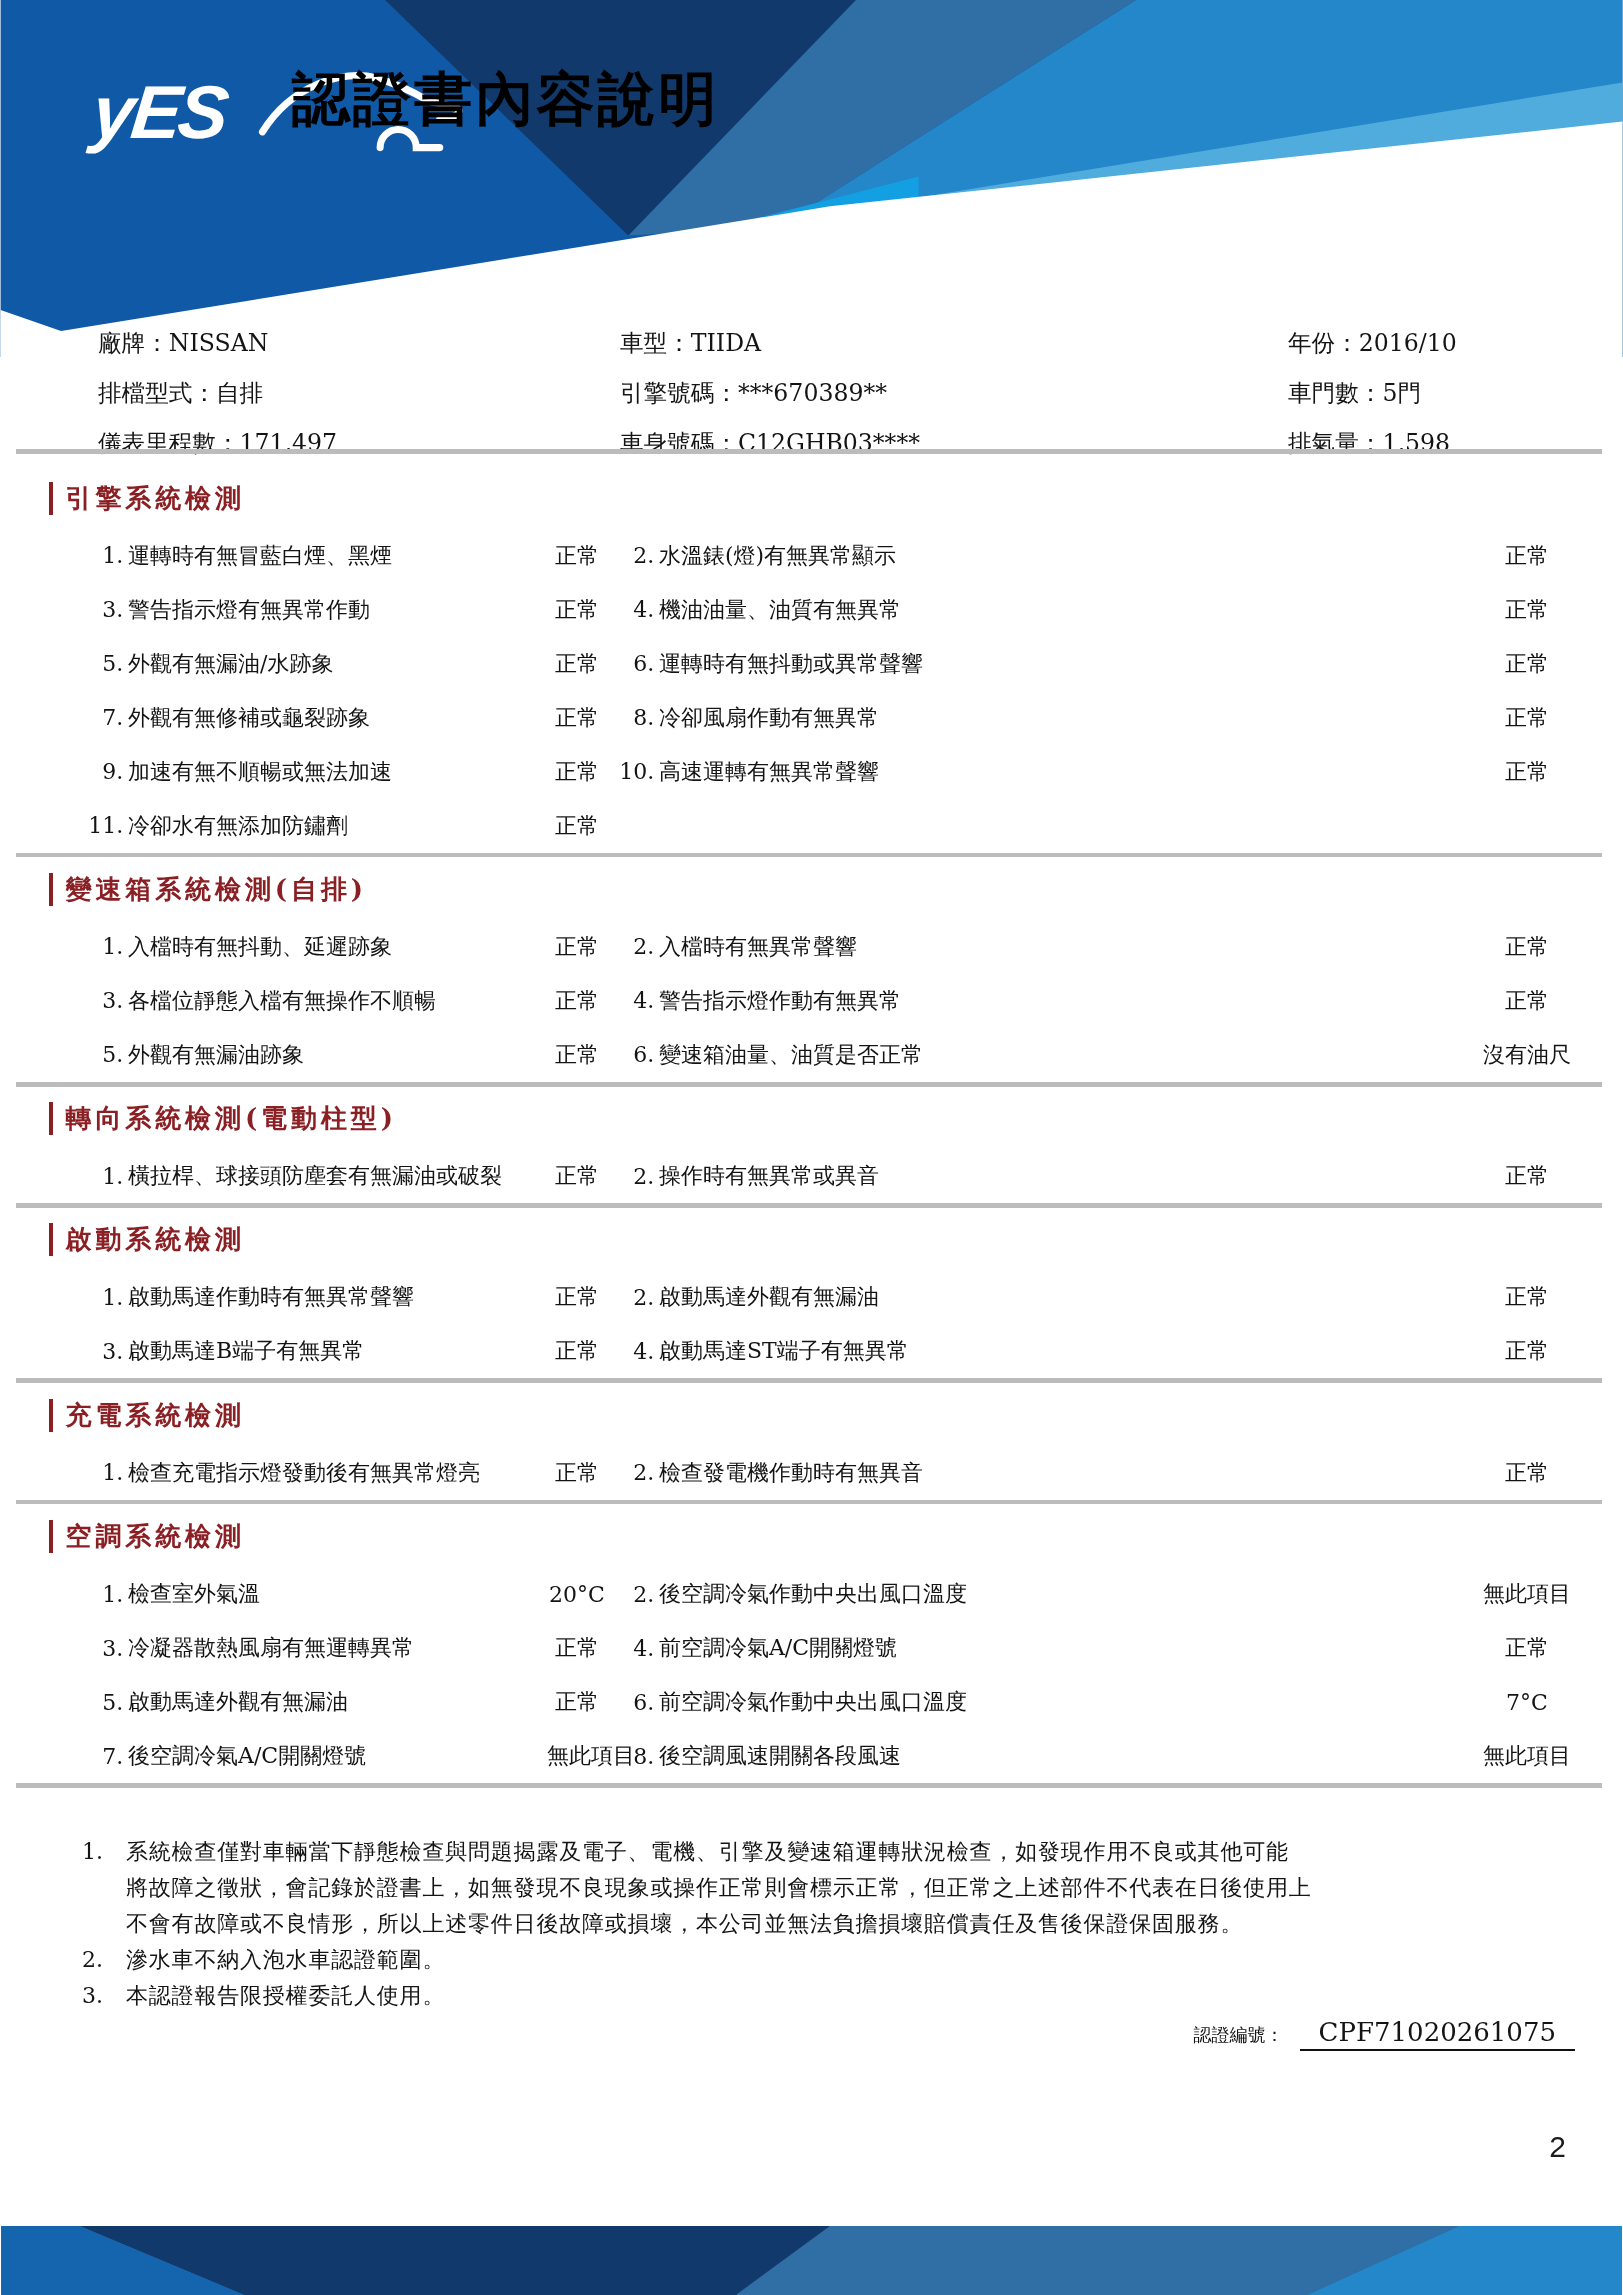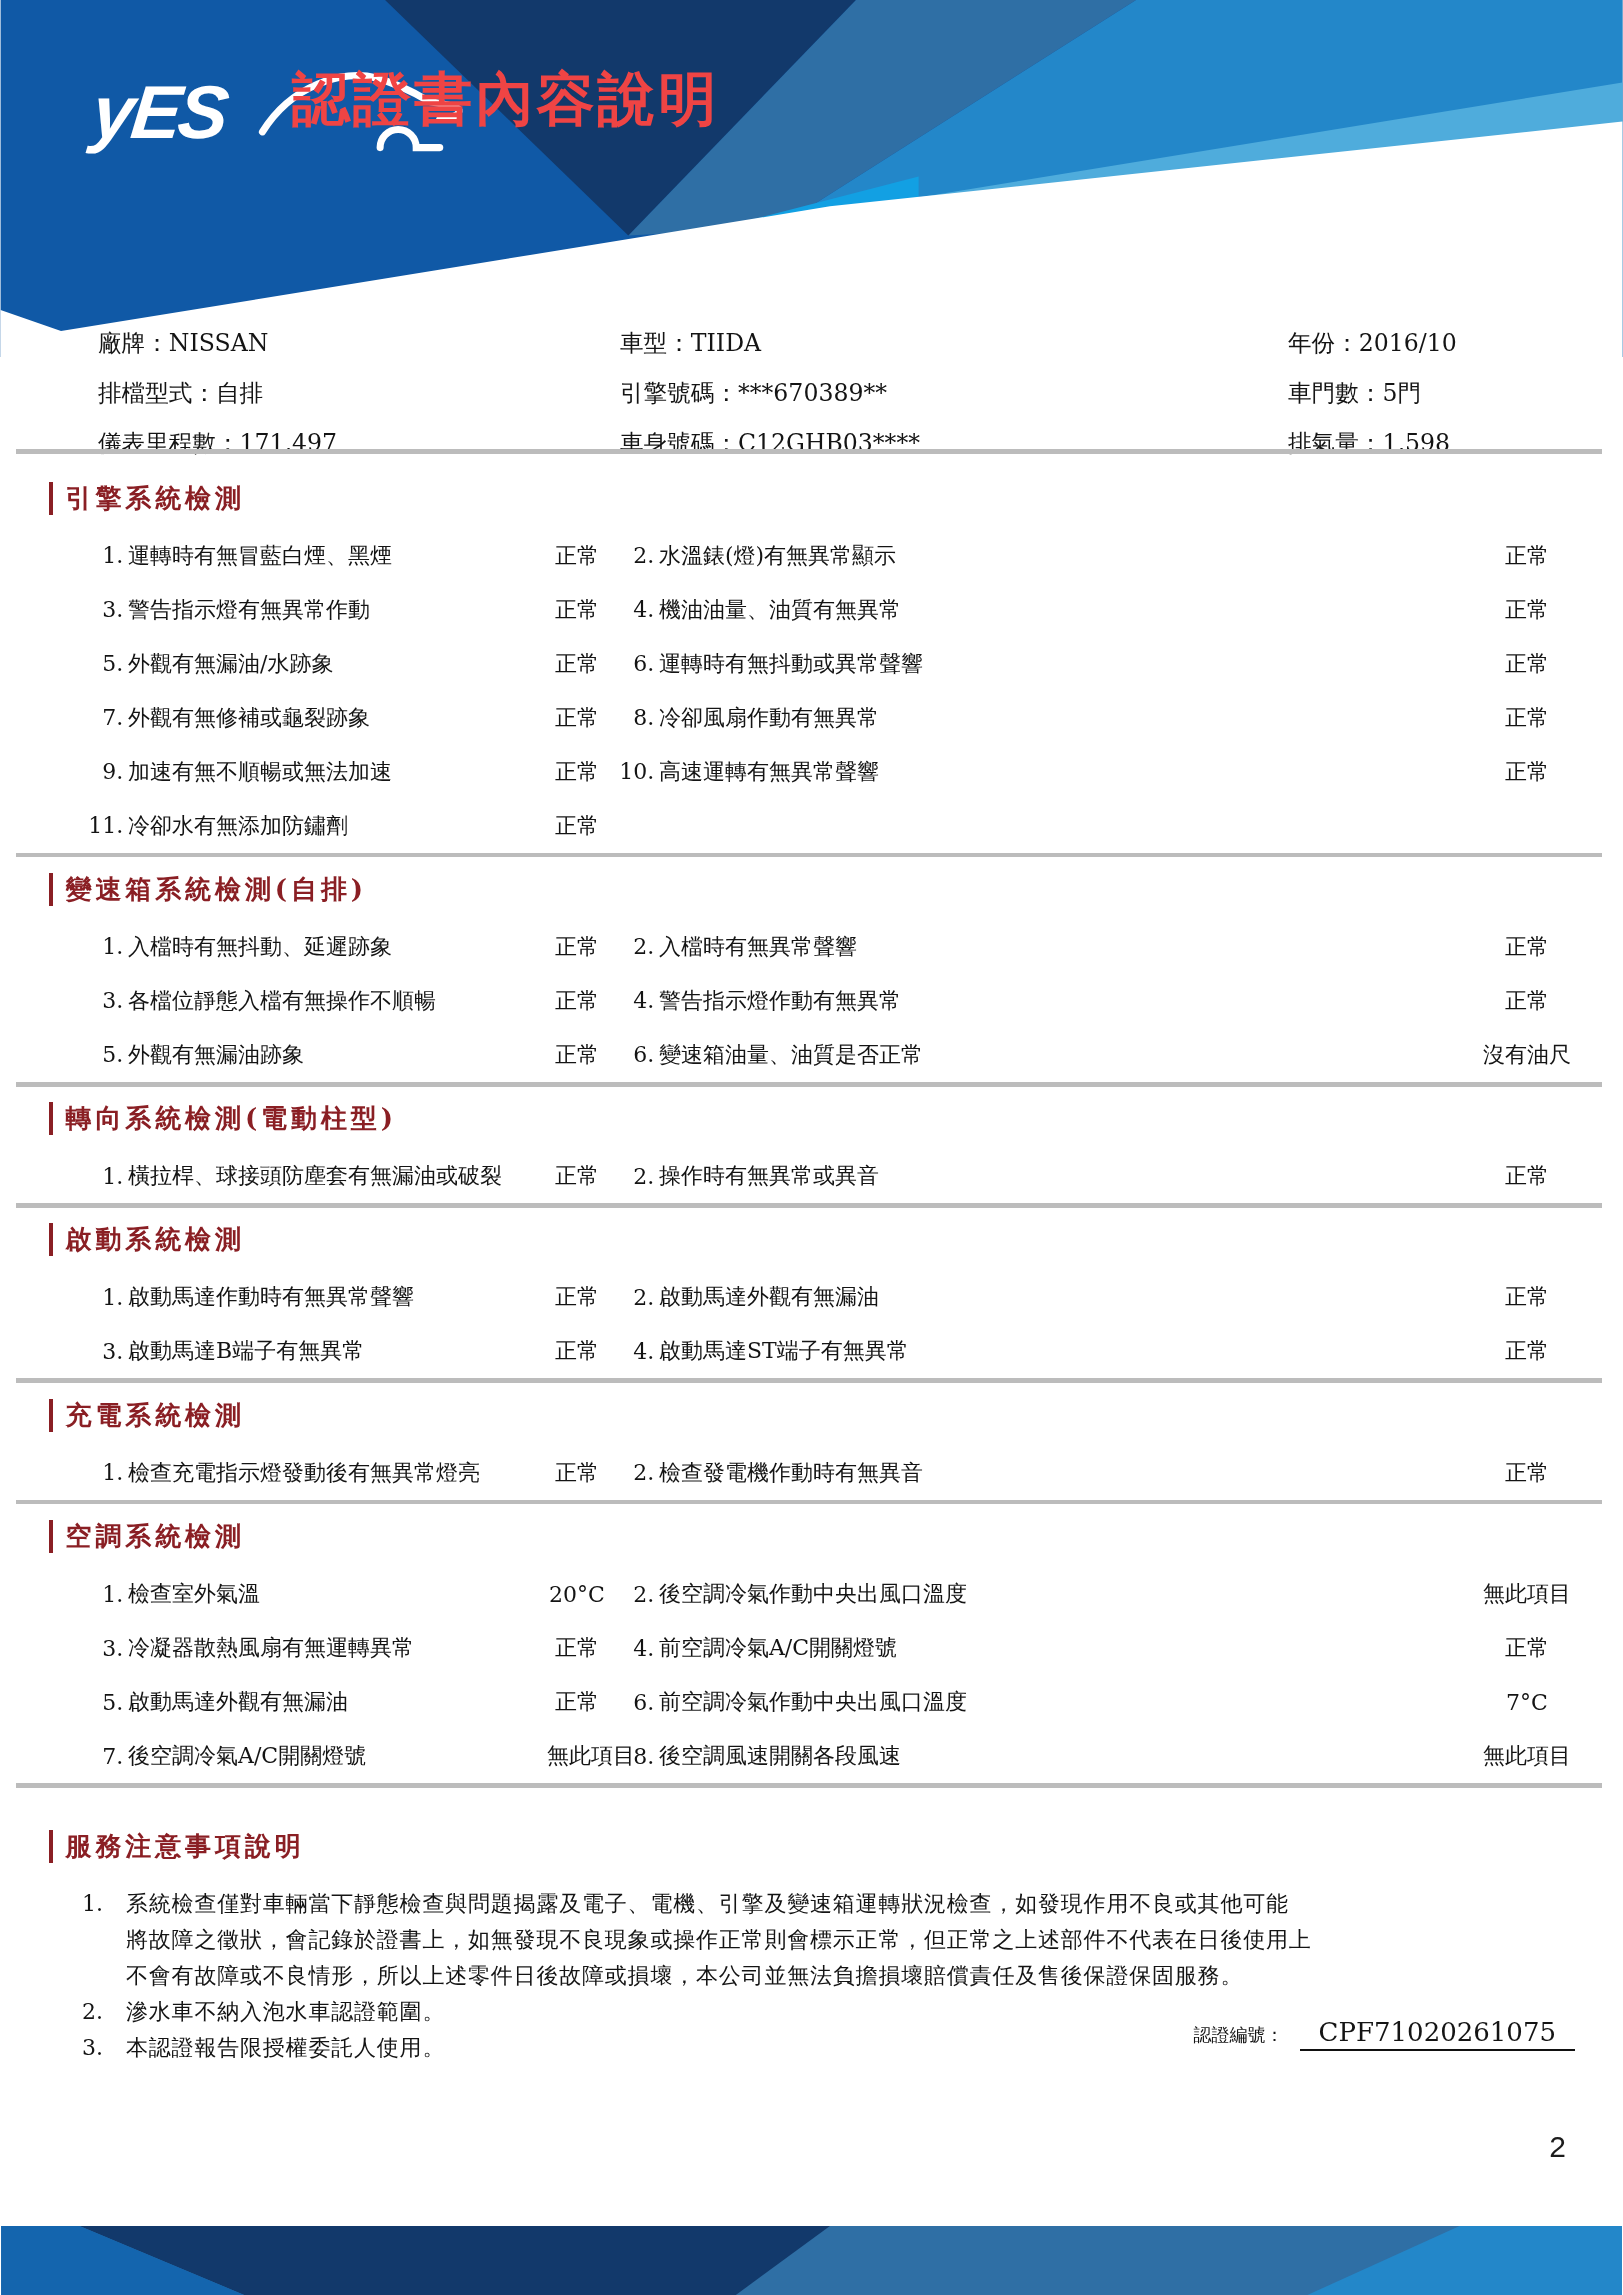--- a/index.html
+++ b/index.html
@@ -20,21 +20,21 @@
     position:absolute;left:0;top:6.3px;
     font-family:"Liberation Sans","DejaVu Sans",sans-serif;
     font-style:italic;font-weight:bold;
     font-size:75px;line-height:75px;color:#ffffff;letter-spacing:-3.1px;
     transform:skewX(-6deg);
   }
   .car-outline{position:absolute;left:163px;top:-3.1px;}
   .header-title{
     position:absolute;left:292px;top:61px;margin:0;
     font-family:"Liberation Sans","DejaVu Sans",sans-serif;
-    font-weight:bold;font-size:58px;color:#ef4444;letter-spacing:3.1px;
+    font-weight:bold;font-size:58px;color:#000000;letter-spacing:3.1px;
   }
   
   .content{position:absolute;top:0;left:0;width:1623px;}
   .info-grid{
     position:absolute;top:326px;left:98px;width:1504px;
     display:grid;grid-template-columns:522px 668px 314px;row-gap:16px;
     font-size:23.6px;line-height:34px;
   }
   .divider{height:4.7px;background:#bcbcbc;margin-left:15.7px;width:1586px;}
   .divider-static{position:absolute;top:449px;}
@@ -316,24 +316,20 @@
               <span class="num">8.</span>
               <span class="label">後空調風速開關各段風速</span>
               <span class="value">無此項目</span>
             </div>
           </div>
           <div class="divider"></div>
         </section>
       </div>
 
     <div class="notes" id="notes">
-        <div class="title-row">
-          <span class="title-bar"></span>
-          <h2 class="section-title">服務注意事項說明</h2>
-        </div>
         <div class="note-list">
           <div class="note">
             <span class="note-num">1.</span>
             <div class="note-body">
               <div class="note-line">系統檢查僅對車輛當下靜態檢查與問題揭露及電子、電機、引擎及變速箱運轉狀況檢查，如發現作用不良或其他可能</div>
               <div class="note-line">將故障之徵狀，會記錄於證書上，如無發現不良現象或操作正常則會標示正常，但正常之上述部件不代表在日後使用上</div>
               <div class="note-line">不會有故障或不良情形，所以上述零件日後故障或損壞，本公司並無法負擔損壞賠償責任及售後保證保固服務。</div>
             </div>
           </div>
           <div class="note">

